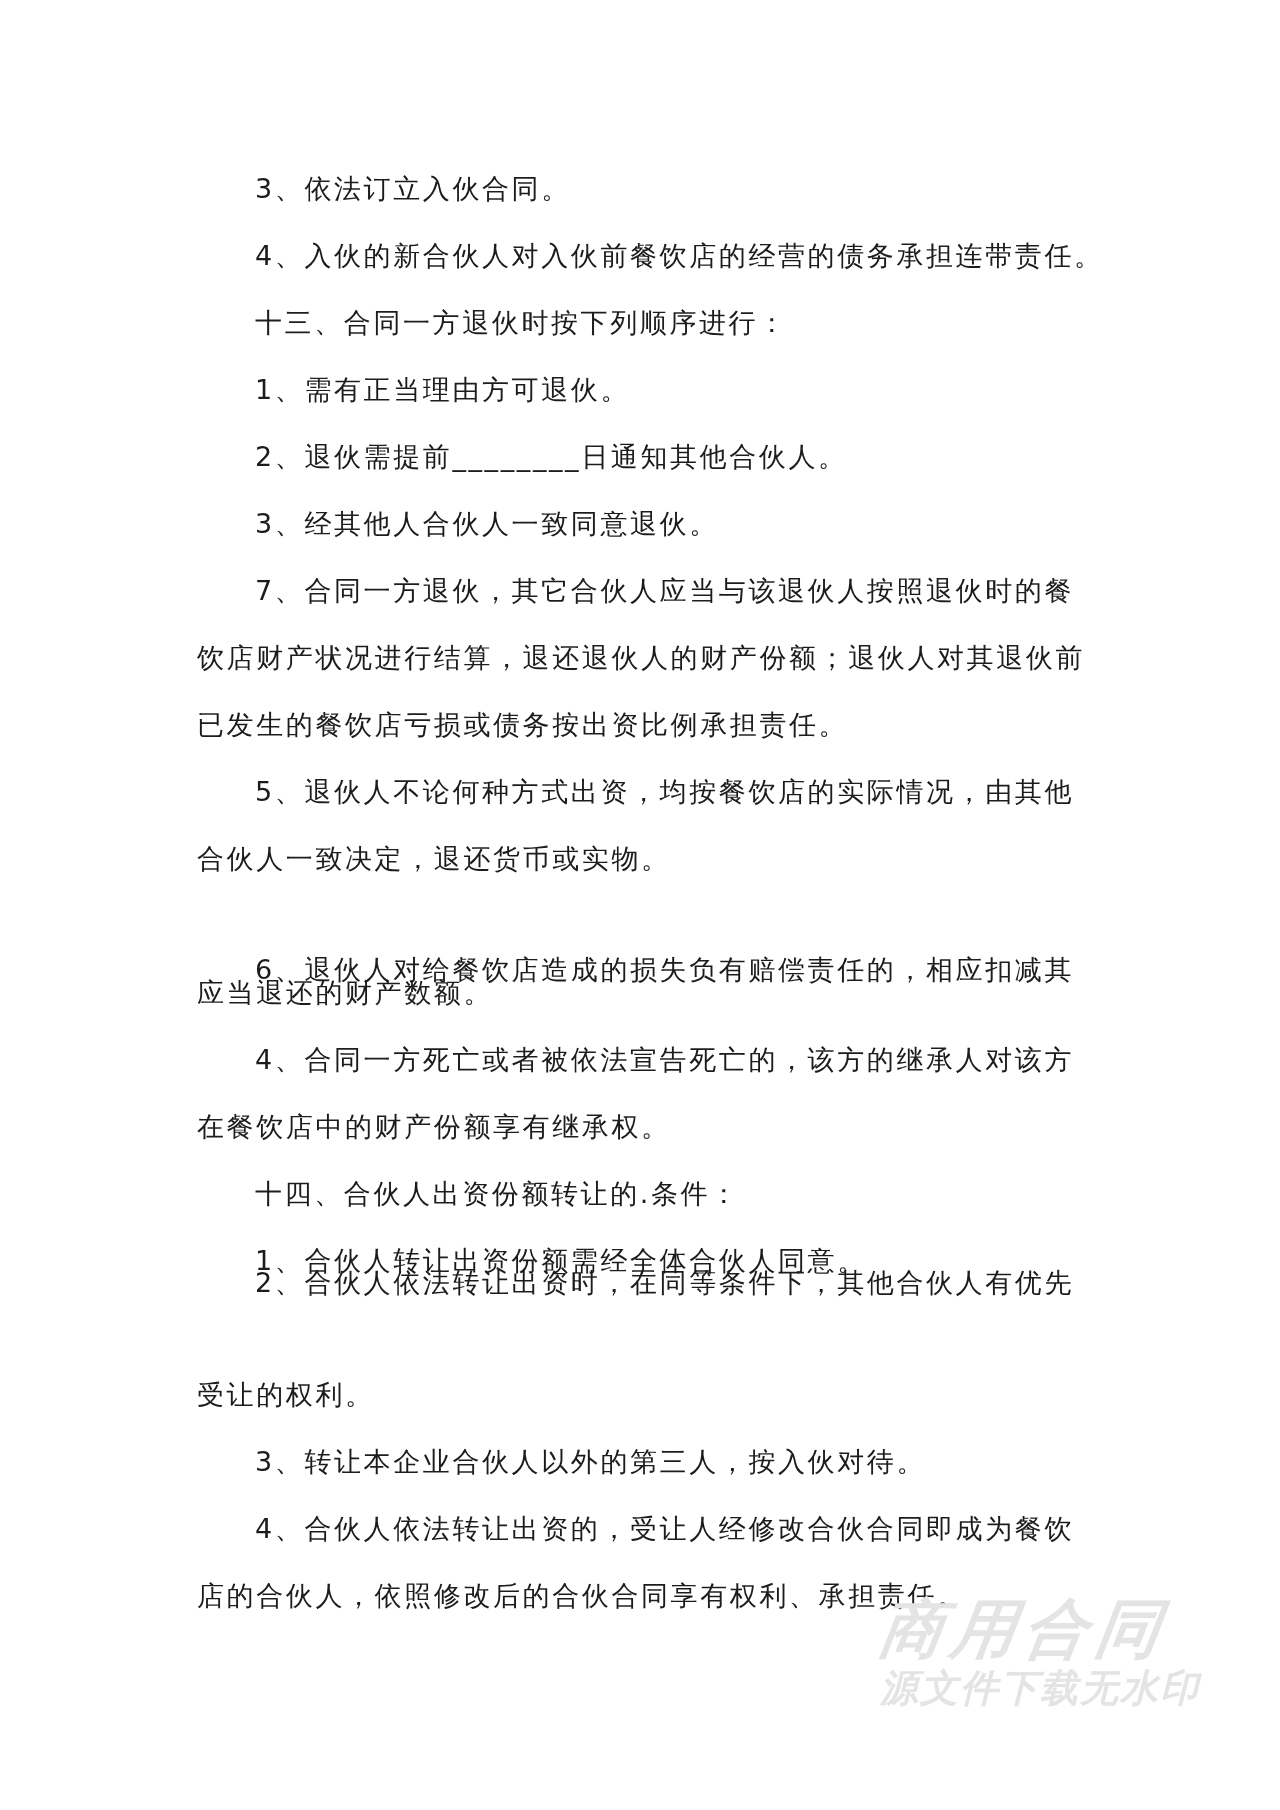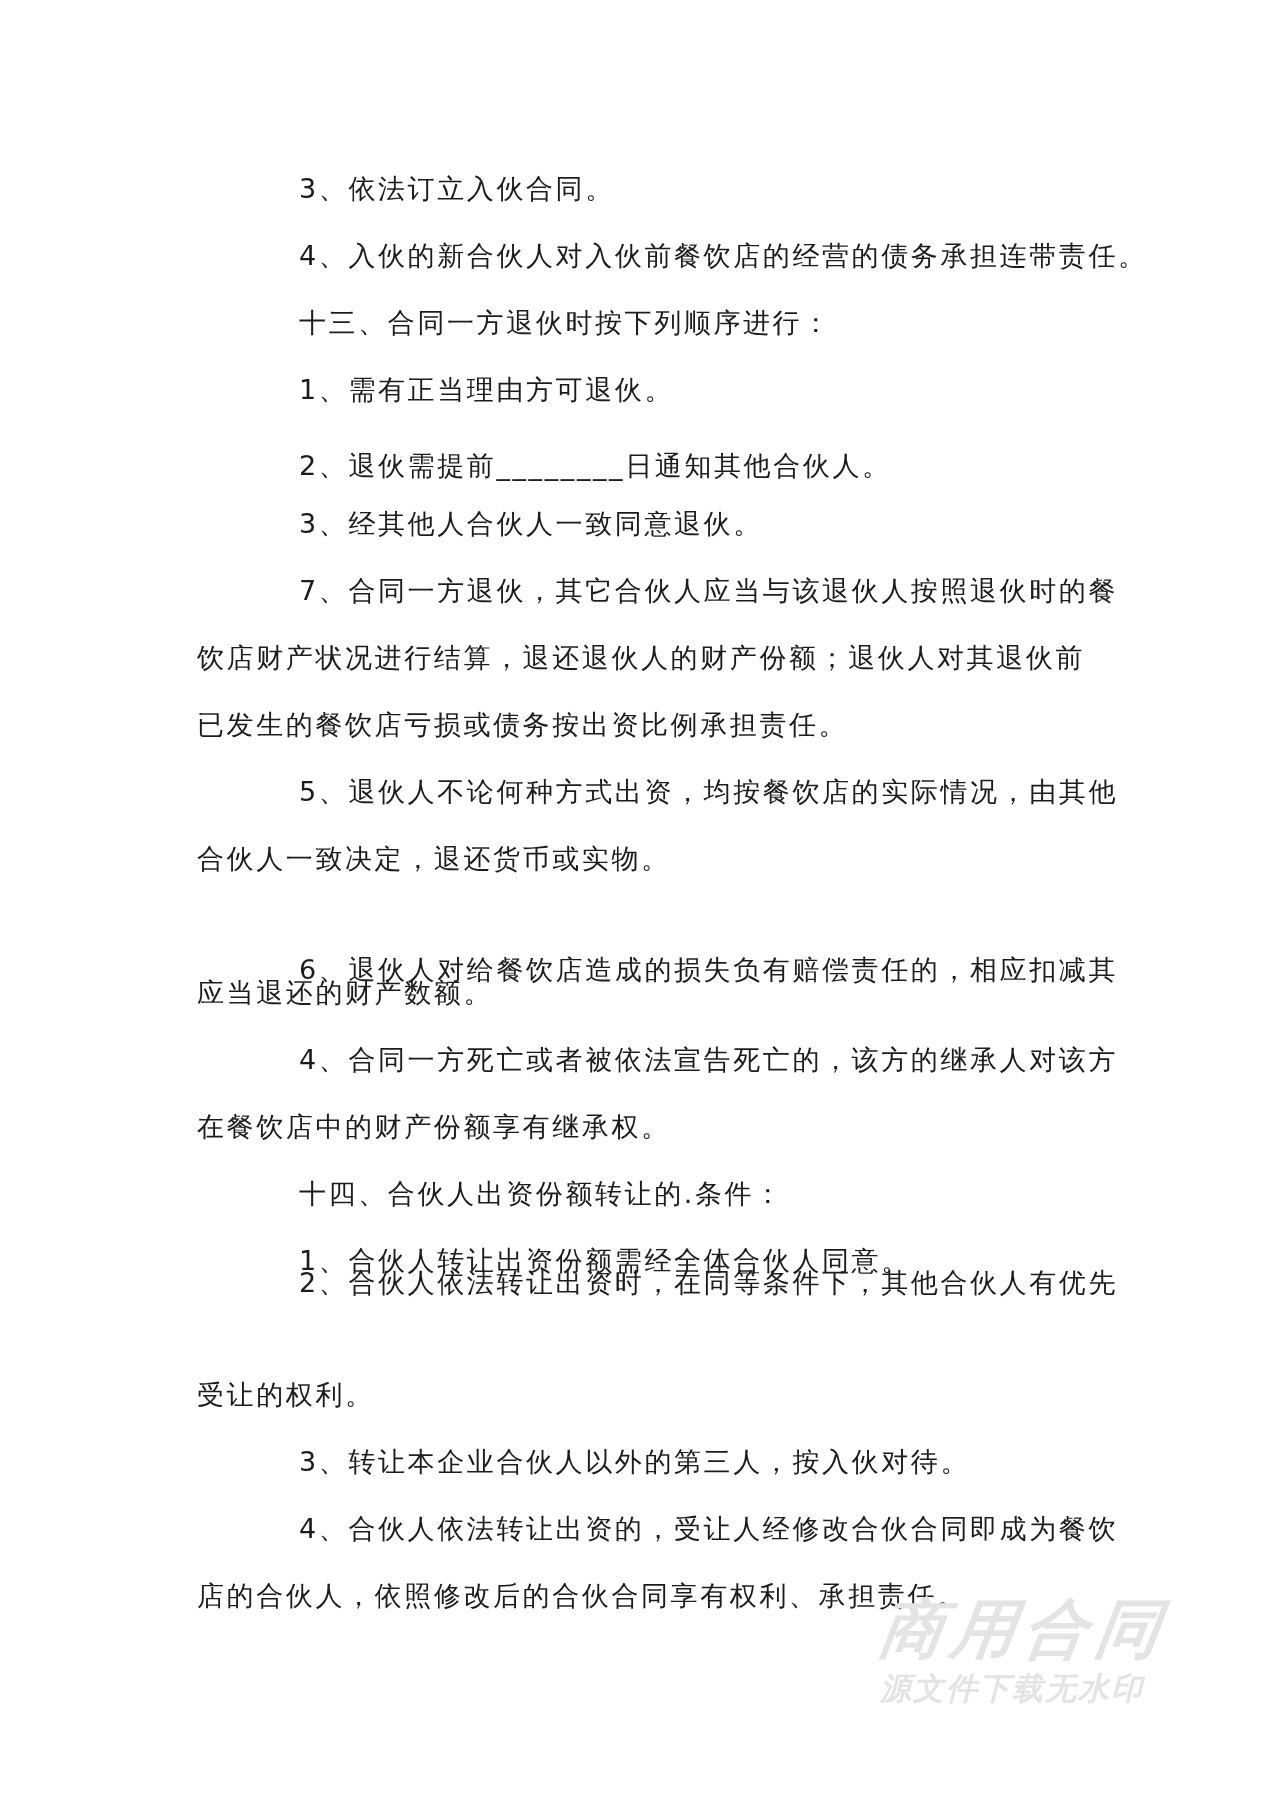--- a/index.html
+++ b/index.html
@@ -28,21 +28,20 @@
       left: 197px;
       height: 67px;
       line-height: 67px;
       font-size: 27px;
       letter-spacing: 2.6px;
       white-space: nowrap;
       color: #1c1c1c;
     }
     .line.indent {
       left: 255px;
-      margin-left: 44px;
     }
     .watermark {
       position: absolute;
       left: 880px;
       top: 1596px;
       width: 300px;
       text-align: left;
       color: #e4e4e4;
       font-family: "DejaVu Sans", sans-serif;
       font-weight: bold;
@@ -52,37 +51,37 @@
     }
     .wm-main {
       font-size: 64px;
       line-height: 66px;
       letter-spacing: 8px;
       transform: skewX(-8deg);
       display: block;
       white-space: nowrap;
     }
     .wm-sub {
-      font-size: 31px;
+      font-size: 38px;
       line-height: 40px;
       letter-spacing: 2px;
       display: block;
       white-space: nowrap;
       margin-top: 6px;
     }
   </style>
 </head>
 <body>
 
 <div class="page">
   <div class="line indent" style="top:155px">3、依法订立入伙合同。</div>
   <div class="line indent" style="top:222px">4、入伙的新合伙人对入伙前餐饮店的经营的债务承担连带责任。</div>
   <div class="line indent" style="top:289px">十三、合同一方退伙时按下列顺序进行：</div>
   <div class="line indent" style="top:356px">1、需有正当理由方可退伙。</div>
-  <div class="line indent" style="top:432px">2、退伙需提前________日通知其他合伙人。</div>
+  <div class="line indent" style="top:423px">2、退伙需提前________日通知其他合伙人。</div>
   <div class="line indent" style="top:490px">3、经其他人合伙人一致同意退伙。</div>
   <div class="line indent" style="top:557px">7、合同一方退伙，其它合伙人应当与该退伙人按照退伙时的餐</div>
   <div class="line" style="top:624px">饮店财产状况进行结算，退还退伙人的财产份额；退伙人对其退伙前</div>
   <div class="line" style="top:691px">已发生的餐饮店亏损或债务按出资比例承担责任。</div>
   <div class="line indent" style="top:758px">5、退伙人不论何种方式出资，均按餐饮店的实际情况，由其他</div>
   <div class="line" style="top:825px">合伙人一致决定，退还货币或实物。</div>
   <div class="line indent" style="top:936px">6、退伙人对给餐饮店造成的损失负有赔偿责任的，相应扣减其</div>
   <div class="line" style="top:959px">应当退还的财产数额。</div>
   <div class="line indent" style="top:1026px">4、合同一方死亡或者被依法宣告死亡的，该方的继承人对该方</div>
   <div class="line" style="top:1093px">在餐饮店中的财产份额享有继承权。</div>

